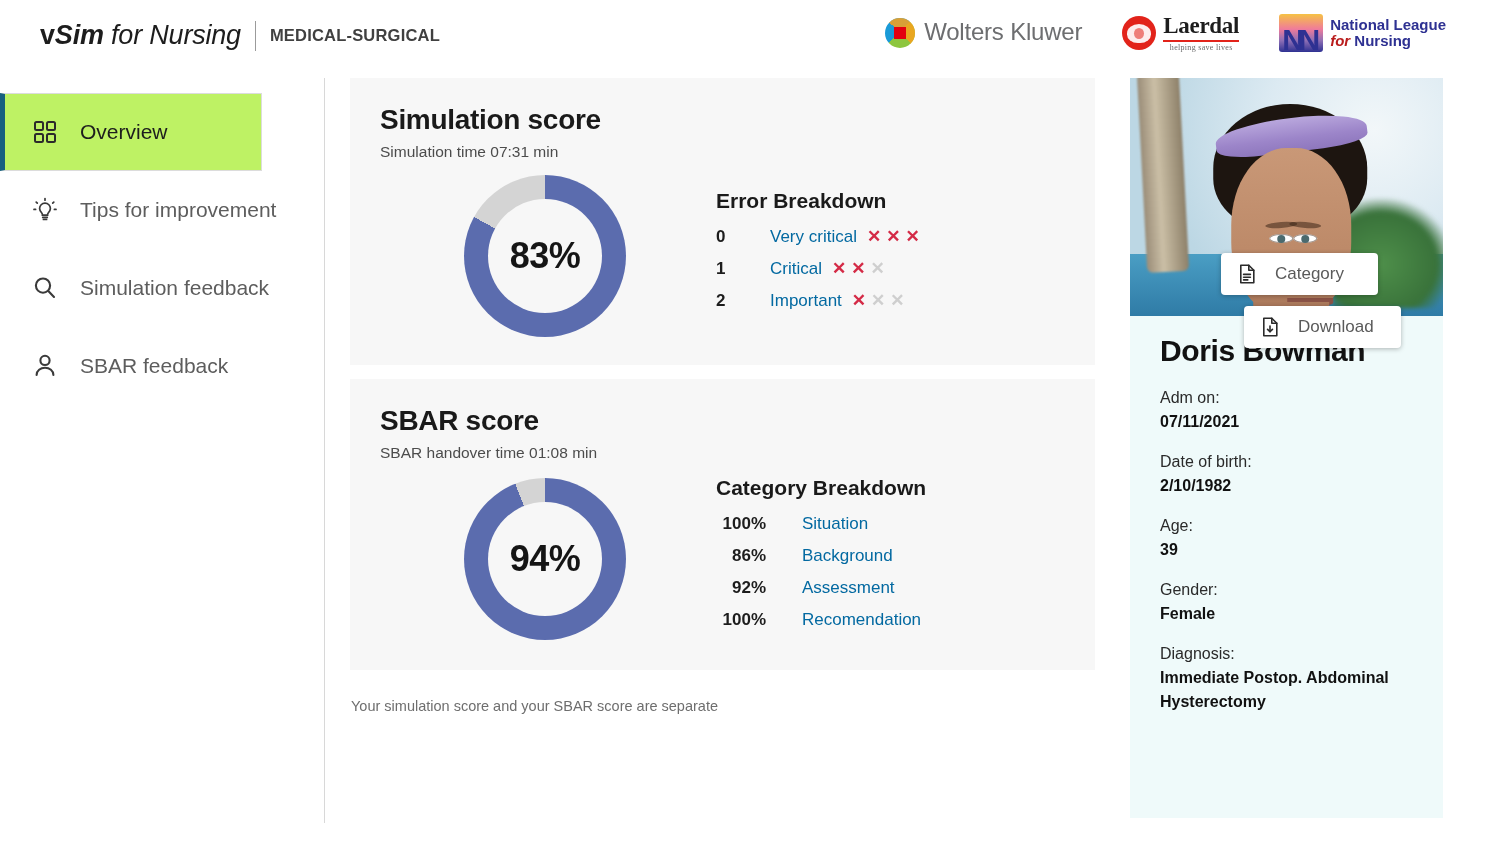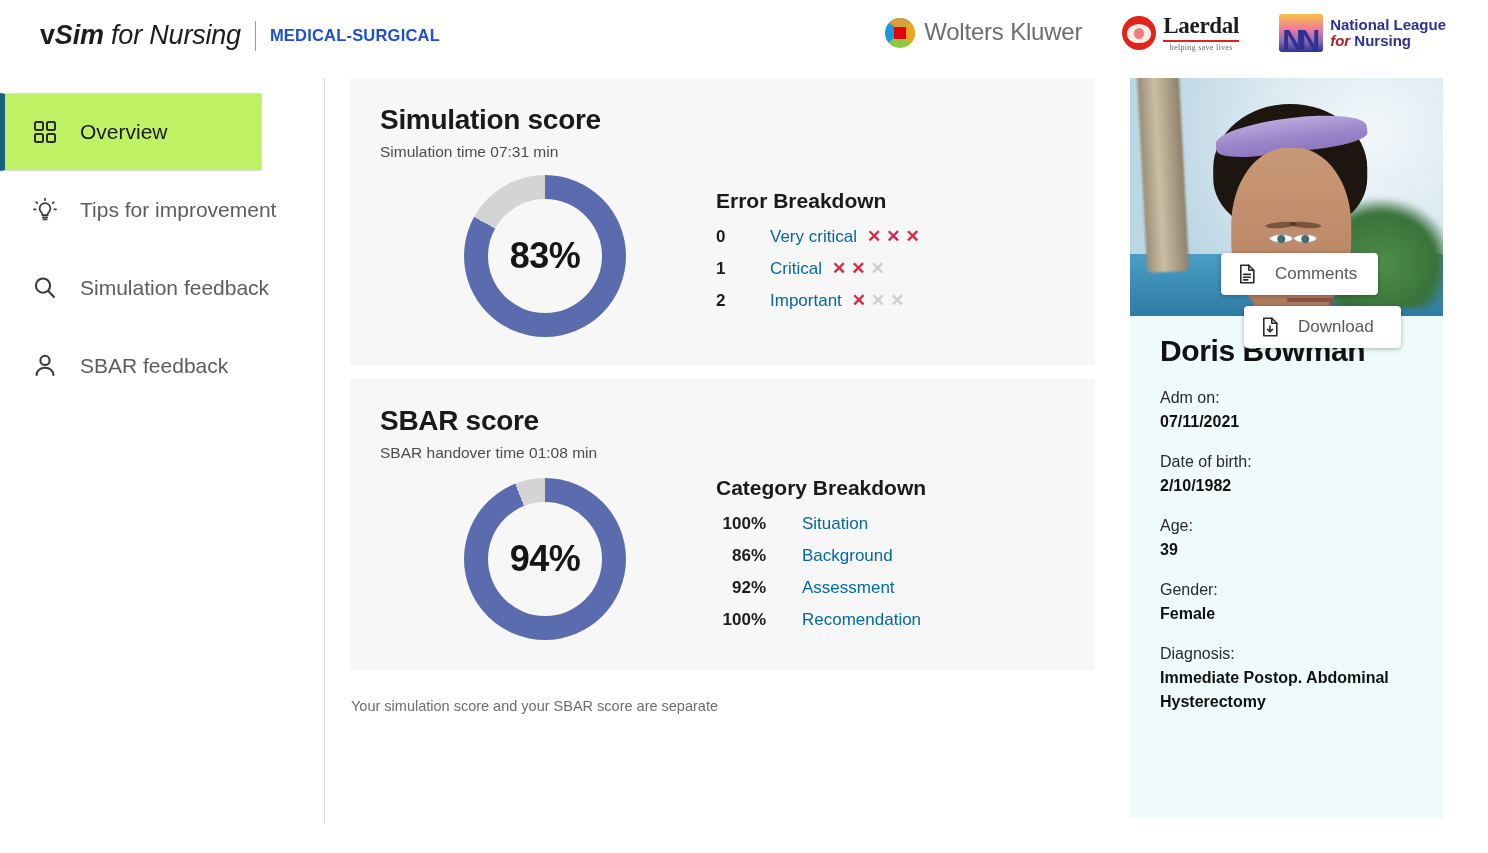--- a/index.html
+++ b/index.html
@@ -43,21 +43,21 @@
   .brand-main .forn { font-weight: 400; font-style: italic; }
   .brand-divider {
     width: 1px;
     height: 30px;
     background: #9b9b9b;
   }
   .brand-sub {
     font-size: 16.5px;
     font-weight: 700;
     letter-spacing: 0.2px;
-    color: #1d4ed8;
+    color: #404040;
     text-align: center;
   }
 
   .partner-logos {
     position: absolute;
     right: 42px;
     top: 14px;
     display: flex;
     align-items: center;
     gap: 40px;
@@ -697,21 +697,21 @@
 
     <div class="floating-menu">
       <div class="fm-btn">
         <span class="fm-icon">
           <svg width="22" height="22" viewBox="0 0 22 22" fill="none" stroke="currentColor" stroke-width="1.6" stroke-linecap="round" stroke-linejoin="round">
             <path d="M4.8 2.3h8l5 5v12.4H4.8z"></path>
             <path d="M12.8 2.3v5h5"></path>
             <path d="M7.6 11.4h6.8M7.6 14.2h6.8M7.6 16.9h4.2"></path>
           </svg>
         </span>
-        <span class="fm-label">Comments</span>
+        <span class="fm-label">Category</span>
       </div>
 
       <div class="fm-btn">
         <span class="fm-icon">
           <svg width="22" height="22" viewBox="0 0 22 22" fill="none" stroke="currentColor" stroke-width="1.6" stroke-linecap="round" stroke-linejoin="round">
             <path d="M4.8 2.3h8l5 5v12.4H4.8z"></path>
             <path d="M12.8 2.3v5h5"></path>
             <path d="M11 10v5.6"></path>
             <path d="M8.6 13.4L11 15.8l2.4-2.4"></path>
           </svg>

